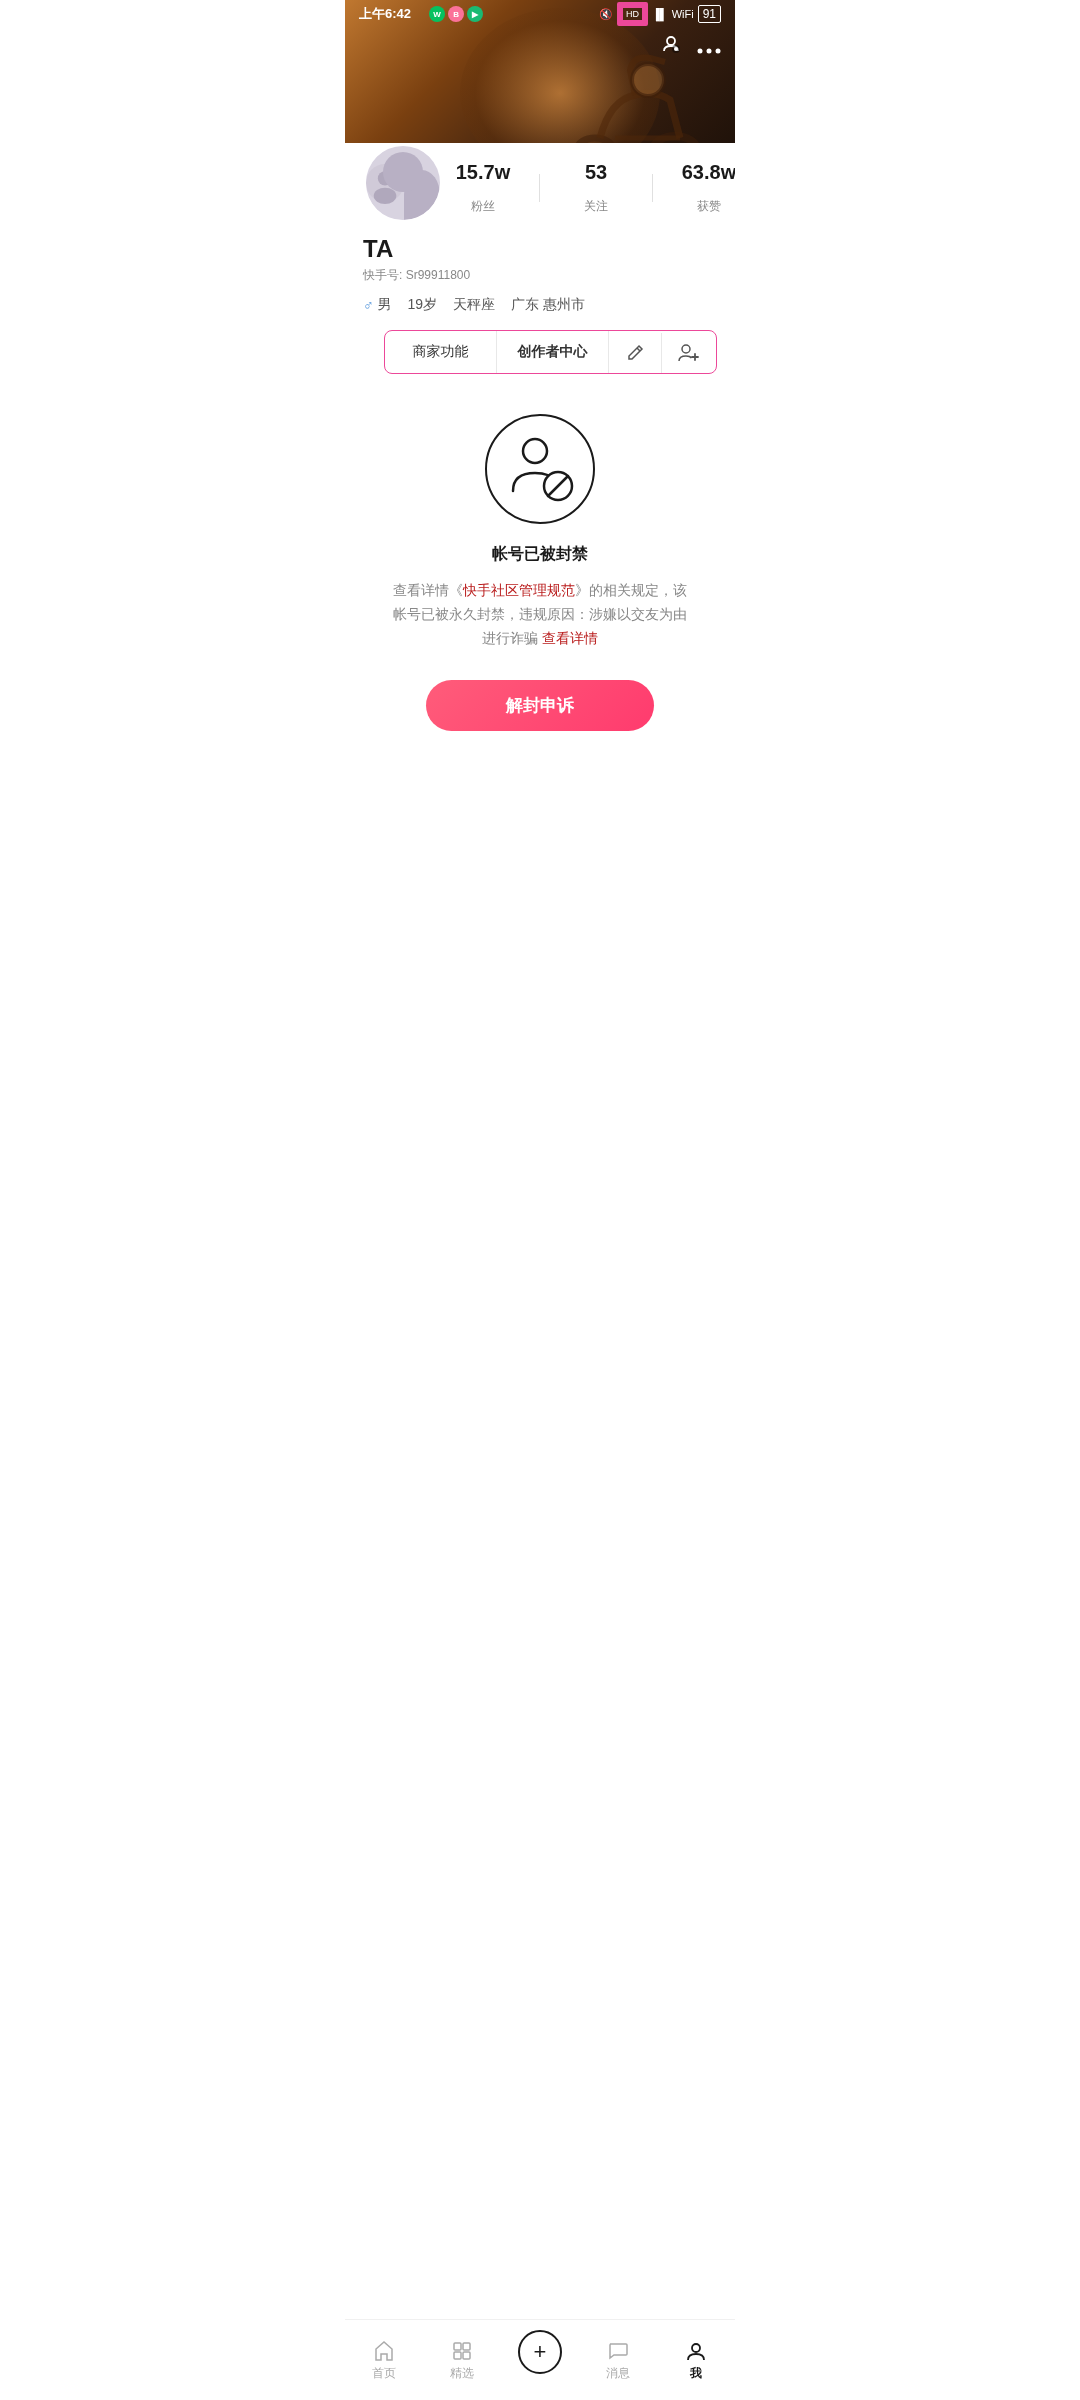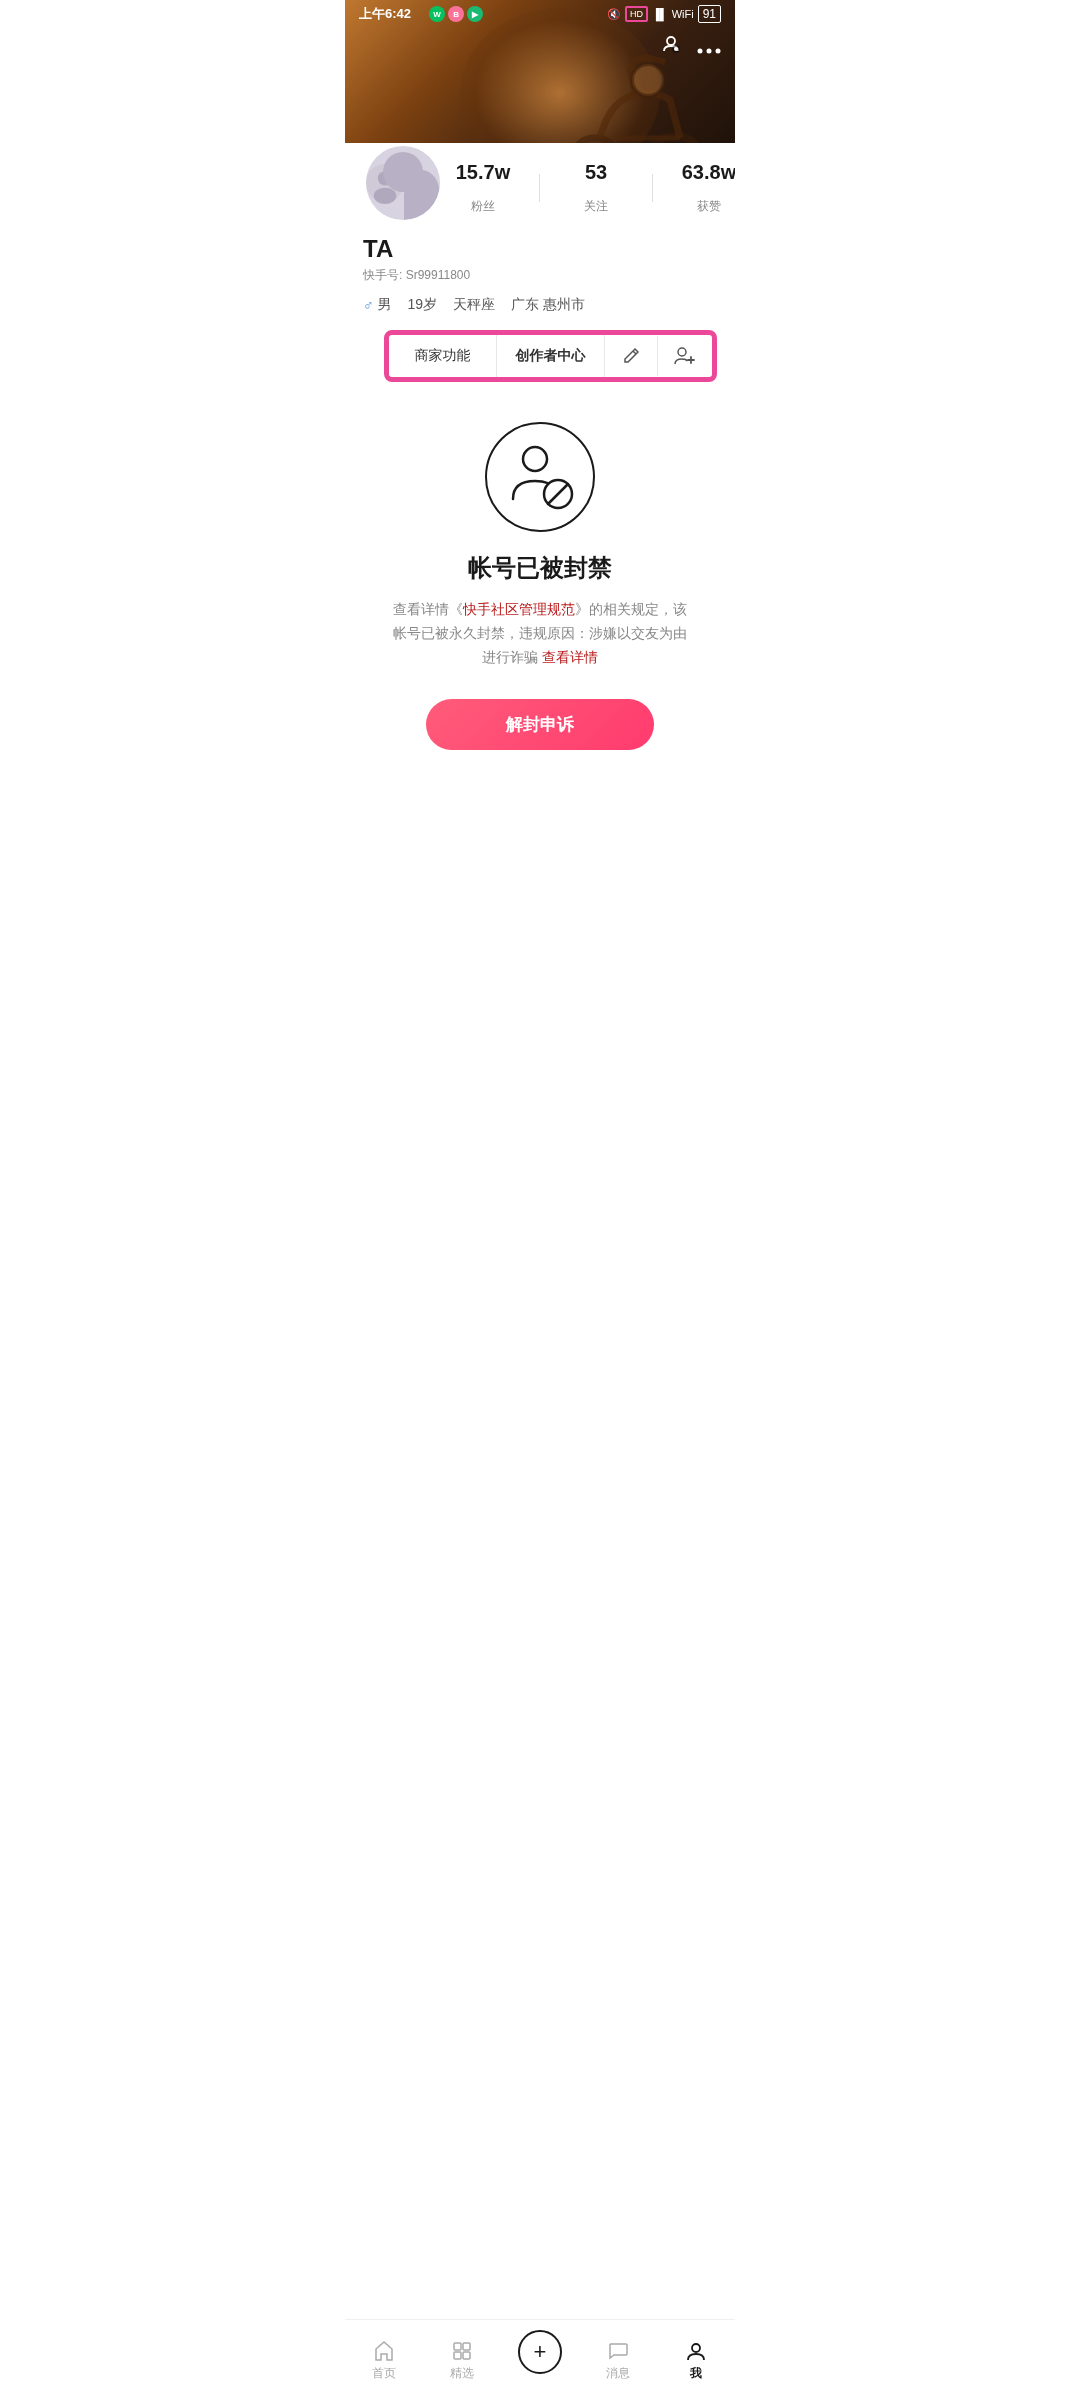--- a/index.html
+++ b/index.html
@@ -210,22 +210,22 @@
       color: #555;
     }
     .male-icon {
       color: #4a90d9;
       font-size: 14px;
     }
 
     
     .action-bar {
       display: flex;
-      align-items: center;
-      border: 5px solid #ec4899;
+      align-items: flex-end;
+      border: 1px solid #ec4899;
       border-radius: 8px;
       margin-bottom: 20px;
       overflow: hidden;
       margin-left: 21px;
     }
     .action-btn {
       flex: 1;
       display: flex;
       align-items: center;
       justify-content: center;
@@ -263,21 +263,21 @@
       border-radius: 50%;
       border: 2.5px solid #1a1a1a;
       display: flex;
       align-items: center;
       justify-content: center;
       margin-bottom: 20px;
       position: relative;
     }
 
     .banned-title {
-      font-size: 24px;
+      font-size: 16px;
       font-weight: 700;
       color: #1a1a1a;
       margin-bottom: 14px;
       text-align: center;
     }
     .banned-desc {
       font-size: 14px;
       color: #888;
       text-align: center;
       line-height: 1.7;
@@ -361,21 +361,21 @@
   <div style="display:flex;align-items:center;gap:18px;">
     <span class="status-time">上午6:42</span>
     <div class="status-app-icons">
       <span class="app-icon-circle wechat-icon">W</span>
       <span class="app-icon-circle bili-icon">B</span>
       <span class="app-icon-circle youku-icon">▶</span>
     </div>
   </div>
   <div class="status-icons">
     <span>🔇</span>
-    <span style="font-size:9px;border:2px solid #ec4899;padding:1px 3px;border-radius:2px;">HD</span>
+    <span style="font-size:9px;border:6px solid #ec4899;padding:1px 3px;border-radius:2px;">HD</span>
     <span>▐▌</span>
     <span>WiFi</span>
     <span style="border:1px solid #fff;border-radius:2px;padding:1px 4px;font-size:12px;"><span>91</span></span>
   </div>
 </div>
 
 <div class="cover-area">
   <div class="cover-bg">
 
     <svg class="scooter-silhouette" viewBox="0 0 160 150" fill="none">

